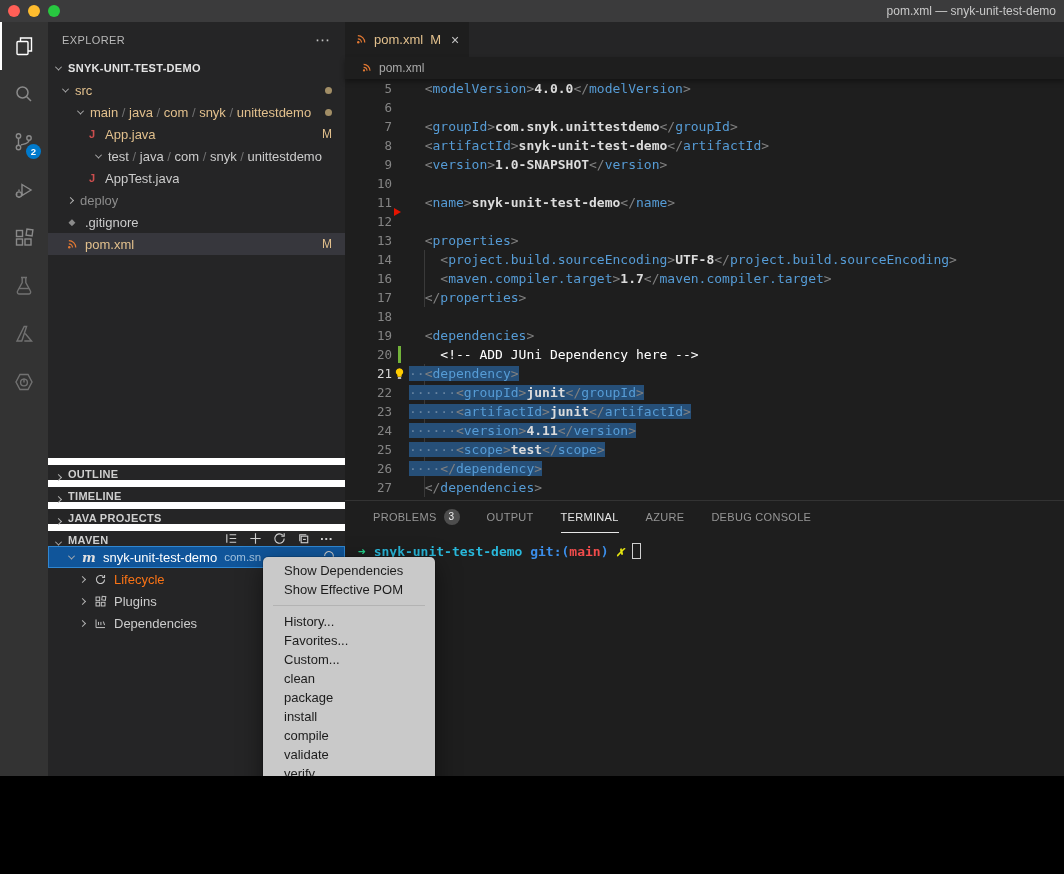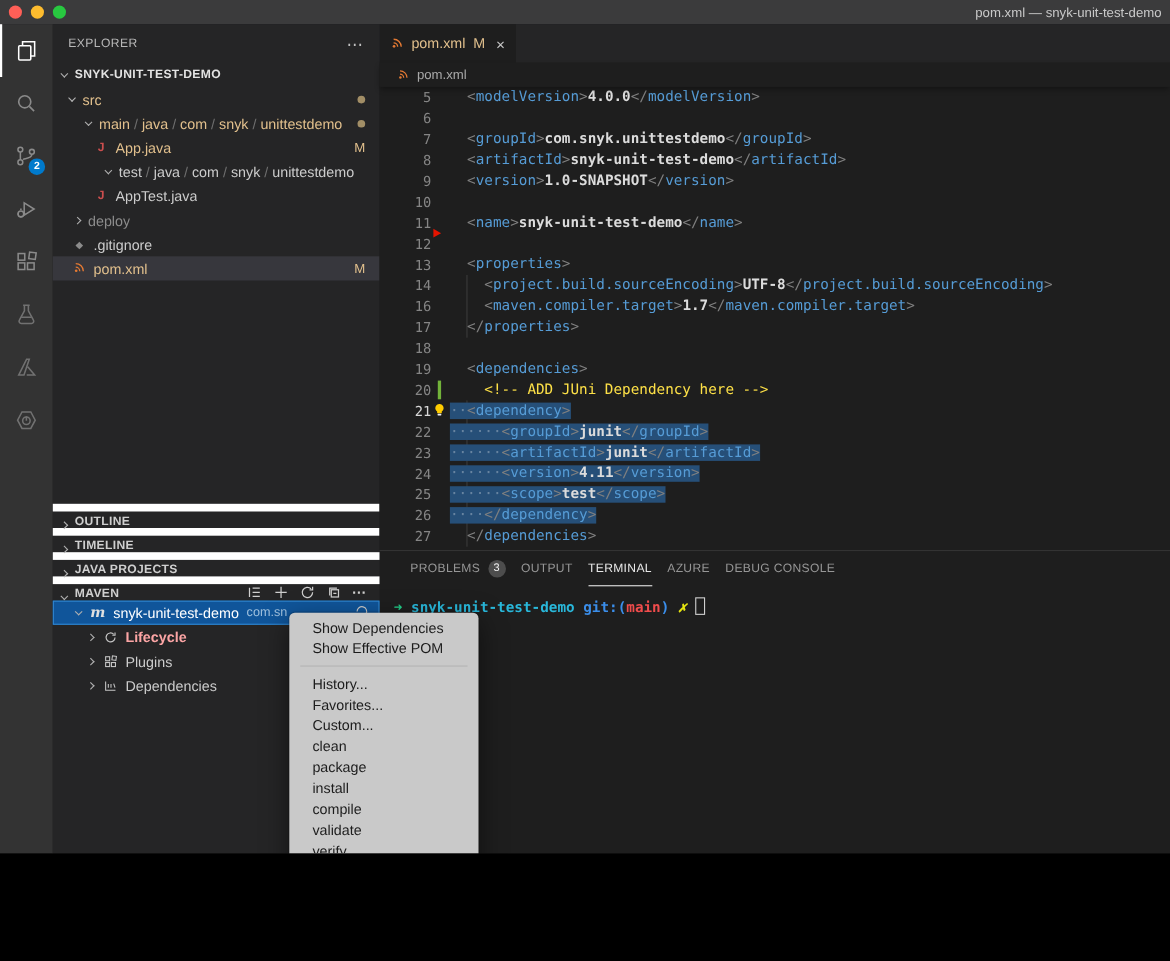--- a/index.html
+++ b/index.html
@@ -74,30 +74,30 @@
           font-family:"DejaVu Sans Mono",monospace;font-size:13px;line-height:19px;}
   .iguide{position:absolute;left:79px;width:1px;background:#3a3a3a;}
   .cl{display:flex;height:19px;position:relative;white-space:pre;}
   .ln{width:47px;flex:none;text-align:right;color:#858585;font-size:12.5px;}
   .ln.cur{color:#d7d7d7;}
   .mg{width:17px;flex:none;position:relative;}
   .codespan{flex:1;min-width:0;}
   .tg{color:#569cd6;}
   .pu{color:#808080;}
   .tx{color:#dcdcdc;font-weight:bold;}
-  .com{color:#fde047;}
+  .com{color:#ffffff;}
   .selbg{background:#264f78;}
   .ws{color:rgba(255,255,255,.30);}
   .marker-red{position:absolute;left:2px;top:-4px;width:0;height:0;border-left:7px solid #e51400;
               border-top:4.5px solid transparent;border-bottom:4.5px solid transparent;}
   .marker-green{position:absolute;left:6px;top:1px;width:3px;height:17px;background:#72b33a;}
   .marker-bulb{position:absolute;left:1px;top:2px;}
   
   .panel{flex:1;border-top:1px solid #333;display:flex;flex-direction:column;background:#1e1e1e;min-height:0;}
-  .ptabs{height:32px;flex:none;display:flex;align-items:center;gap:14px;padding-left:28px;font-size:11px;
+  .ptabs{height:32px;flex:none;display:flex;align-items:center;gap:27px;padding-left:28px;font-size:11px;
          color:#969696;letter-spacing:.3px;}
   .ptab{height:100%;display:flex;align-items:center;border-bottom:1px solid transparent;}
   .ptab.active{color:#e7e7e7;border-bottom-color:#e7e7e7;}
   .pbadge{margin-left:7px;min-width:16px;height:16px;border-radius:9px;background:#4d4d4d;color:#f0f0f0;
           font-size:10px;line-height:16px;text-align:center;padding:0 2px;}
   .term{padding:10px 0 0 13px;font-family:"DejaVu Sans Mono",monospace;font-size:13px;font-weight:bold;}
   .seg-green{color:#23d18b;}.seg-cyan{color:#29b8db;}.seg-blue{color:#3b8eea;}
   .seg-red{color:#f14c4c;}.seg-yellow{color:#e5e510;font-style:italic;}.seg-plain{color:#cccccc;}
   .tcursor{display:inline-block;width:9px;height:16px;border:1px solid #d0d0d0;vertical-align:-3px;margin-left:8px;}
   
@@ -294,21 +294,21 @@
       </div>
       <div id="maven-children">
           <div class="mrow" style="padding-left: 28px; border-left: 0px;">
             <span class="chev right"></span>
             <span class="mchild-icon">
               <svg width="13" height="13" viewBox="0 0 16 16" fill="none" stroke="currentColor" stroke-width="1.3">
                 <path d="M13 8a5 5 0 1 1-1.4-3.5"></path>
                 <path d="M13 2.5v3h-3"></path>
               </svg>
             </span>
-            <span style="color: #fca5a5; font-weight: bold;">Lifecycle</span>
+            <span style="color: #f97316;">Lifecycle</span>
           </div>
           <div class="mrow" style="padding-left: 28px; border-left: 0px;">
             <span class="chev right"></span>
             <span class="mchild-icon">
               <svg width="13" height="13" viewBox="0 0 16 16" fill="none" stroke="currentColor" stroke-width="1.2">
                 <rect x="2.5" y="2.5" width="4.5" height="4.5"></rect>
                 <rect x="2.5" y="9" width="4.5" height="4.5"></rect>
                 <rect x="9" y="9" width="4.5" height="4.5"></rect>
                 <rect x="9.8" y="1.8" width="4.5" height="4.5" transform="rotate(8 12 4)"></rect>
               </svg>

